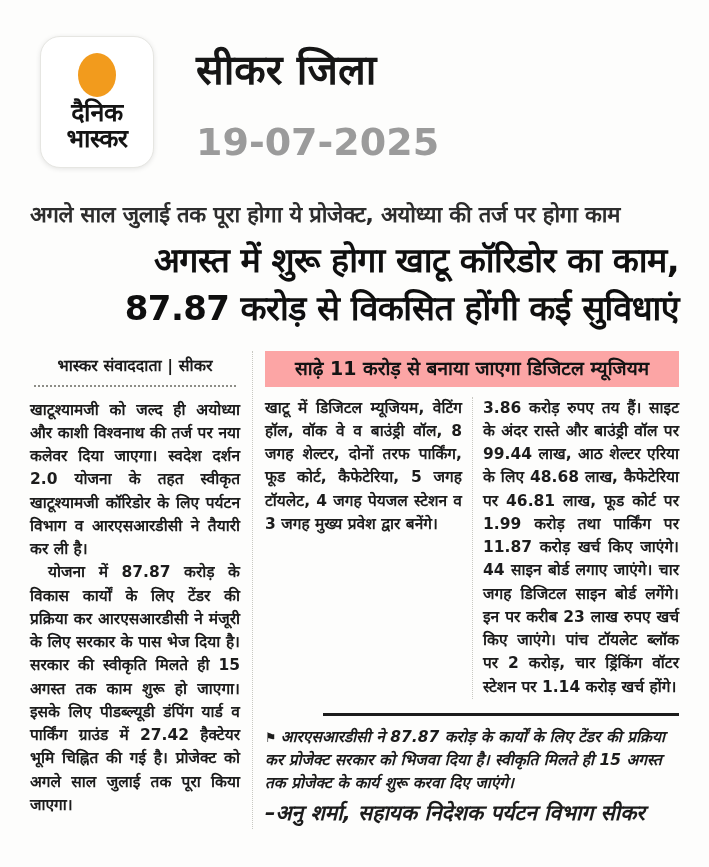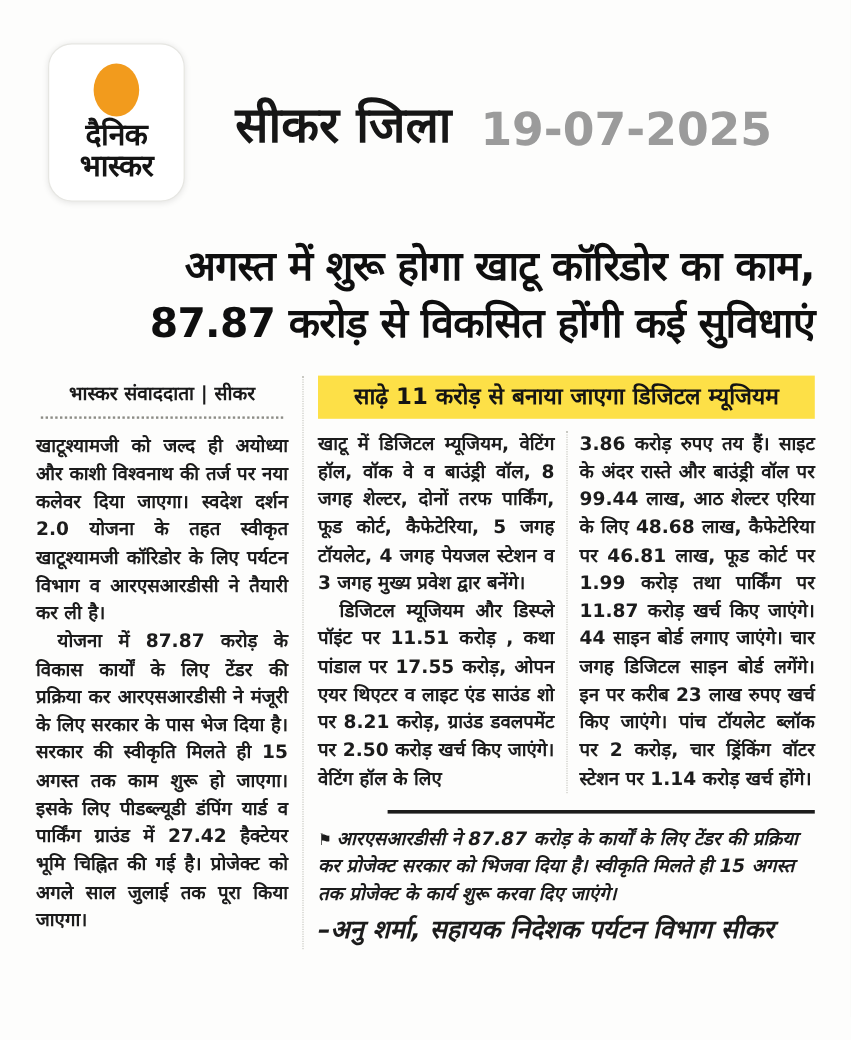--- a/index.html
+++ b/index.html
@@ -39,21 +39,21 @@
     margin-bottom: 3px;
   }
   .logo-text {
     font-weight: bold;
     font-size: 25px;
     line-height: 1.04;
     color: #141414;
     text-align: center;
     letter-spacing: -0.5px;
   }
-  .masthead { display: flex; align-items: flex-end; gap: 24px; }
+  .masthead { display: flex; align-items: flex-start; gap: 24px; flex-direction: column; }
   .masthead-title { font-size: 41px; font-weight: bold; color: #161616; }
   .masthead-date  { font-size: 38px; font-weight: bold; color: #9b9b9b; }
 
   
   .article { padding: 0 30px; margin-top: 30px; }
   .kicker {
     font-size: 22px;
     font-weight: bold;
     color: #2d2d2d;
     letter-spacing: -0.3px;
@@ -84,21 +84,21 @@
   .byline {
     text-align: center;
     font-weight: bold;
     font-size: 16px;
     color: #1a1a1a;
     padding: 3px 0 9px;
     border-bottom: 2px dotted #8d8d87;
     margin: 0 4px 12px;
   }
   .subheadline {
-    background: #fde047;
+    background: #fca5a5;
     text-align: center;
     font-weight: bold;
     font-size: 19px;
     color: #141414;
     padding: 4px 4px 6px;
     margin-bottom: 10px;
   }
 
   .two-cols { display: flex; }
   .colA { width: 50%; box-sizing: border-box; padding-right: 10px; }
@@ -151,41 +151,41 @@
       <div class="logo-text">भास्कर</div>
     </div>
     <div class="masthead">
       <span class="masthead-title">सीकर जिला</span>
       <span class="masthead-date">19-07-2025</span>
     </div>
   </div>
 
   <div class="article">
 
+    <div class="kicker">अगले साल जुलाई तक पूरा होगा ये प्रोजेक्ट, अयोध्या की तर्ज पर होगा काम</div>
 
     <div class="headline">
       <div>अगस्त में शुरू होगा खाटू कॉरिडोर का काम,</div>
       <div>87.87 करोड़ से विकसित होंगी कई सुविधाएं</div>
     </div>
 
     <div class="body-grid">
 
       <div class="col1">
         <div class="byline">भास्कर संवाददाता | सीकर</div>
         <p class="body-text">खाटूश्यामजी को जल्द ही अयोध्या और काशी विश्वनाथ की तर्ज पर नया कलेवर दिया जाएगा। स्वदेश दर्शन 2.0 योजना के तहत स्वीकृत खाटूश्यामजी कॉरिडोर के लिए पर्यटन विभाग व आरएसआरडीसी ने तैयारी कर ली है।</p>
         <p class="body-text indent">योजना में 87.87 करोड़ के विकास कार्यों के लिए टेंडर की प्रक्रिया कर आरएसआरडीसी ने मंजूरी के लिए सरकार के पास भेज दिया है। सरकार की स्वीकृति मिलते ही 15 अगस्त तक काम शुरू हो जाएगा। इसके लिए पीडब्ल्यूडी डंपिंग यार्ड व पार्किंग ग्राउंड में 27.42 हैक्टेयर भूमि चिह्नित की गई है। प्रोजेक्ट को अगले साल जुलाई तक पूरा किया जाएगा।</p>
       </div>
 
       <div class="right-wrap">
         <div class="subheadline">साढ़े 11 करोड़ से बनाया जाएगा डिजिटल म्यूजियम</div>
 
         <div class="two-cols">
           <div class="colA">
             <p class="body-text">खाटू में डिजिटल म्यूजियम, वेटिंग हॉल, वॉक वे व बाउंड्री वॉल, 8 जगह शेल्टर, दोनों तरफ पार्किंग, फूड कोर्ट, कैफेटेरिया, 5 जगह टॉयलेट, 4 जगह पेयजल स्टेशन व 3 जगह मुख्य प्रवेश द्वार बनेंगे।</p>
-            <p class="body-text indent">डिजिटल म्यूजियम और डिस्प्ले पॉइंट पर 11.51 करोड़ , कथा पांडाल पर 17.55 करोड़, ओपन एयर थिएटर व लाइट एंड साउंड शो पर 8.21 करोड़, ग्राउंड डवलपमेंट पर 2.50 करोड़ खर्च किए जाएंगे। वेटिंग हॉल के लिए</p>
           </div>
           <div class="colB">
             <p class="body-text">3.86 करोड़ रुपए तय हैं। साइट के अंदर रास्ते और बाउंड्री वॉल पर 99.44 लाख, आठ शेल्टर एरिया के लिए 48.68 लाख, कैफेटेरिया पर 46.81 लाख, फूड कोर्ट पर 1.99 करोड़ तथा पार्किंग पर 11.87 करोड़ खर्च किए जाएंगे। 44 साइन बोर्ड लगाए जाएंगे। चार जगह डिजिटल साइन बोर्ड लगेंगे। इन पर करीब 23 लाख रुपए खर्च किए जाएंगे। पांच टॉयलेट ब्लॉक पर 2 करोड़, चार ड्रिंकिंग वॉटर स्टेशन पर 1.14 करोड़ खर्च होंगे।</p>
           </div>
         </div>
 
         <hr class="quote-rule">
 
         <div class="quote-block">
           <span class="quote-flag">⚑</span><span>आरएसआरडीसी ने 87.87 करोड़ के कार्यों के लिए टेंडर की प्रक्रिया कर प्रोजेक्ट सरकार को भिजवा दिया है। स्वीकृति मिलते ही 15 अगस्त तक प्रोजेक्ट के कार्य शुरू करवा दिए जाएंगे।</span>

